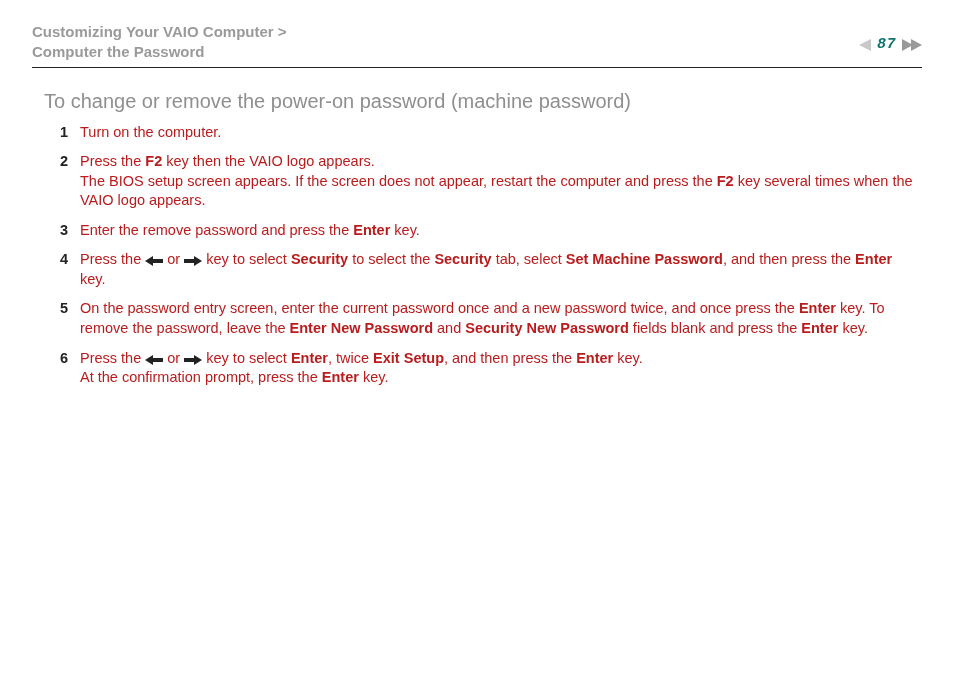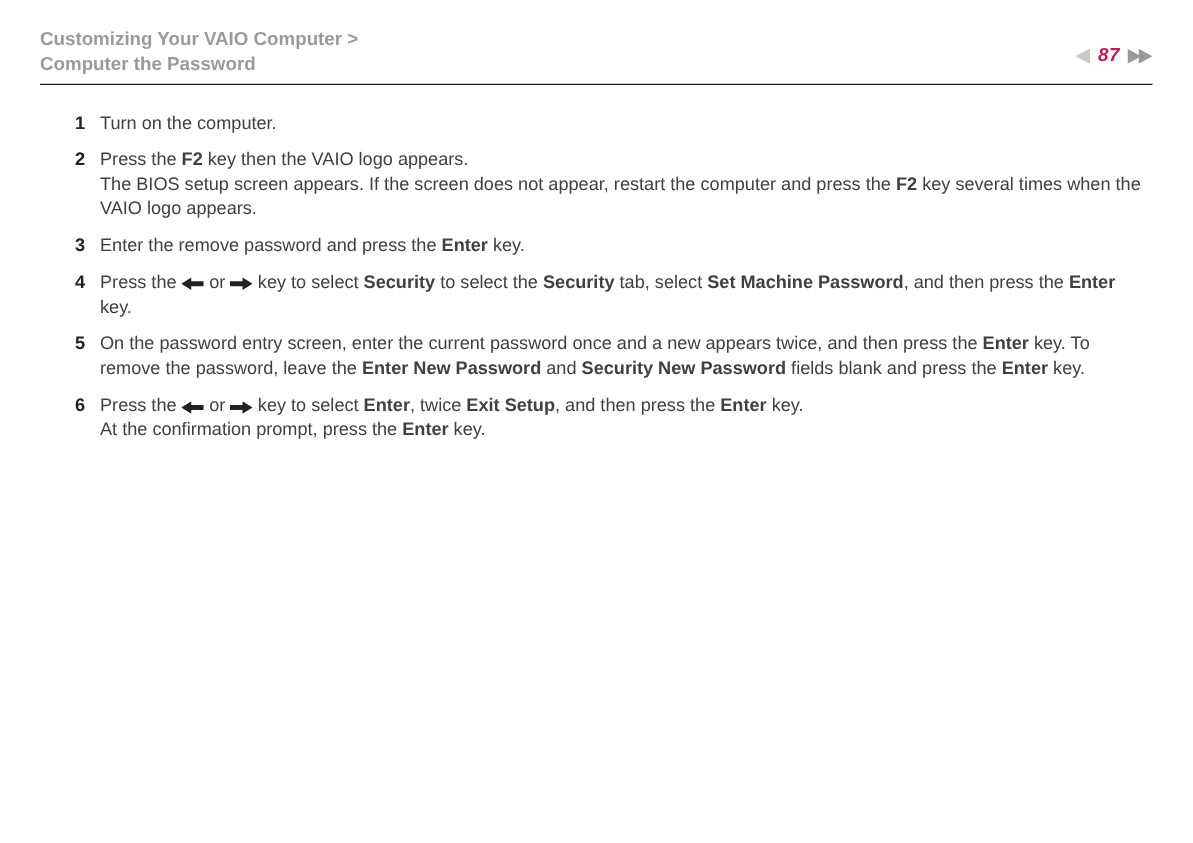--- a/index.html
+++ b/index.html
@@ -30,22 +30,23 @@
   .pagelabel {
     display: flex;
     align-items: center;
     gap: 6px;
     margin-top: 14px;
   }
   .pagelabel .num {
     font-size: 15px;
     font-style: italic;
     font-weight: bold;
-    color: #be185d;
+    color: #0f766e;
     letter-spacing: 0.5px;
+    font-family: Liberation Mono, monospace;
   }
   .nav-tri {
     display: inline-block;
   }
   .nav-tri.left svg { display:block; }
   .nav-tri.right svg { display:block; }
   hr.rule {
     border: none;
     border-top: 1.2px solid #222;
     margin: 0 0 14px 0;
@@ -66,21 +67,21 @@
     list-style: none;
     counter-reset: step;
   }
   ol.steps > li {
     counter-increment: step;
     position: relative;
     font-size: 14.5px;
     line-height: 1.35;
     padding-left: 20px;
     margin-bottom: 10px;
-    color: #404040;
+    color: #b91c1c;
   }
   ol.steps > li::before {
     content: counter(step);
     position: absolute;
     left: 0;
     top: 0;
     font-weight: bold;
     color: #222;
   }
   .arrow-key {
@@ -110,20 +111,21 @@
         <svg width="20" height="12">
             <polygon points="0,0 0,12 11,6" fill="#9a9a9a"></polygon>
             <polygon points="9,0 9,12 20,6" fill="#9a9a9a"></polygon>
           </svg>
       </span>
     </div>
   </div>
   <hr class="rule">
 
   <div class="body">
+    <div class="section-title">To change or remove the power-on password (machine password)</div>
 
     <ol class="steps">
 
       <li>
         <span>Turn on the computer.</span>
       </li>
 
       <li>
         <span>Press the </span><b>F2</b><span> key then the VAIO logo appears.</span><br>
         <span>The BIOS setup screen appears. If the screen does not appear, restart the computer and press the </span><b>F2</b><span> key several times when the VAIO logo appears.</span>
@@ -135,21 +137,21 @@
 
       <li>
         <span>Press the </span><span class="arrow-key"><svg width="18" height="10">
               <polygon points="0,5 8,0 8,3 18,3 18,7 8,7 8,10" fill="#222"></polygon>
             </svg></span><span> or </span><span class="arrow-key"><svg width="18" height="10">
               <polygon points="18,5 10,0 10,3 0,3 0,7 10,7 10,10" fill="#222"></polygon>
             </svg></span><span> key to select </span><b>Security</b><span> to select the </span><b>Security</b><span> tab, select </span><b>Set Machine Password</b><span>, and then press the </span><b>Enter</b><span> key.</span>
       </li>
 
       <li>
-        <span>On the password entry screen, enter the current password once and a new appears twice, and then press the </span><b>Enter</b><span> key. To remove the password, leave the </span><b>Enter New Password</b><span> and </span><b>Security New Password</b><span> fields blank and press the </span><b>Enter</b><span> key.</span>
+        <span>On the password entry screen, enter the current password once and a new password twice, and once press the </span><b>Enter</b><span> key. To remove the password, leave the </span><b>Enter New Password</b><span> and </span><b>Security New Password</b><span> fields blank and press the </span><b>Enter</b><span> key.</span>
       </li>
 
       <li>
         <span>Press the </span><span class="arrow-key"><svg width="18" height="10">
               <polygon points="0,5 8,0 8,3 18,3 18,7 8,7 8,10" fill="#222"></polygon>
             </svg></span><span> or </span><span class="arrow-key"><svg width="18" height="10">
               <polygon points="18,5 10,0 10,3 0,3 0,7 10,7 10,10" fill="#222"></polygon>
             </svg></span><span> key to select </span><b>Enter</b><span>, twice </span><b>Exit Setup</b><span>, and then press the </span><b>Enter</b><span> key.</span><br>
         <span>At the confirmation prompt, press the </span><b>Enter</b><span> key.</span>
       </li>

